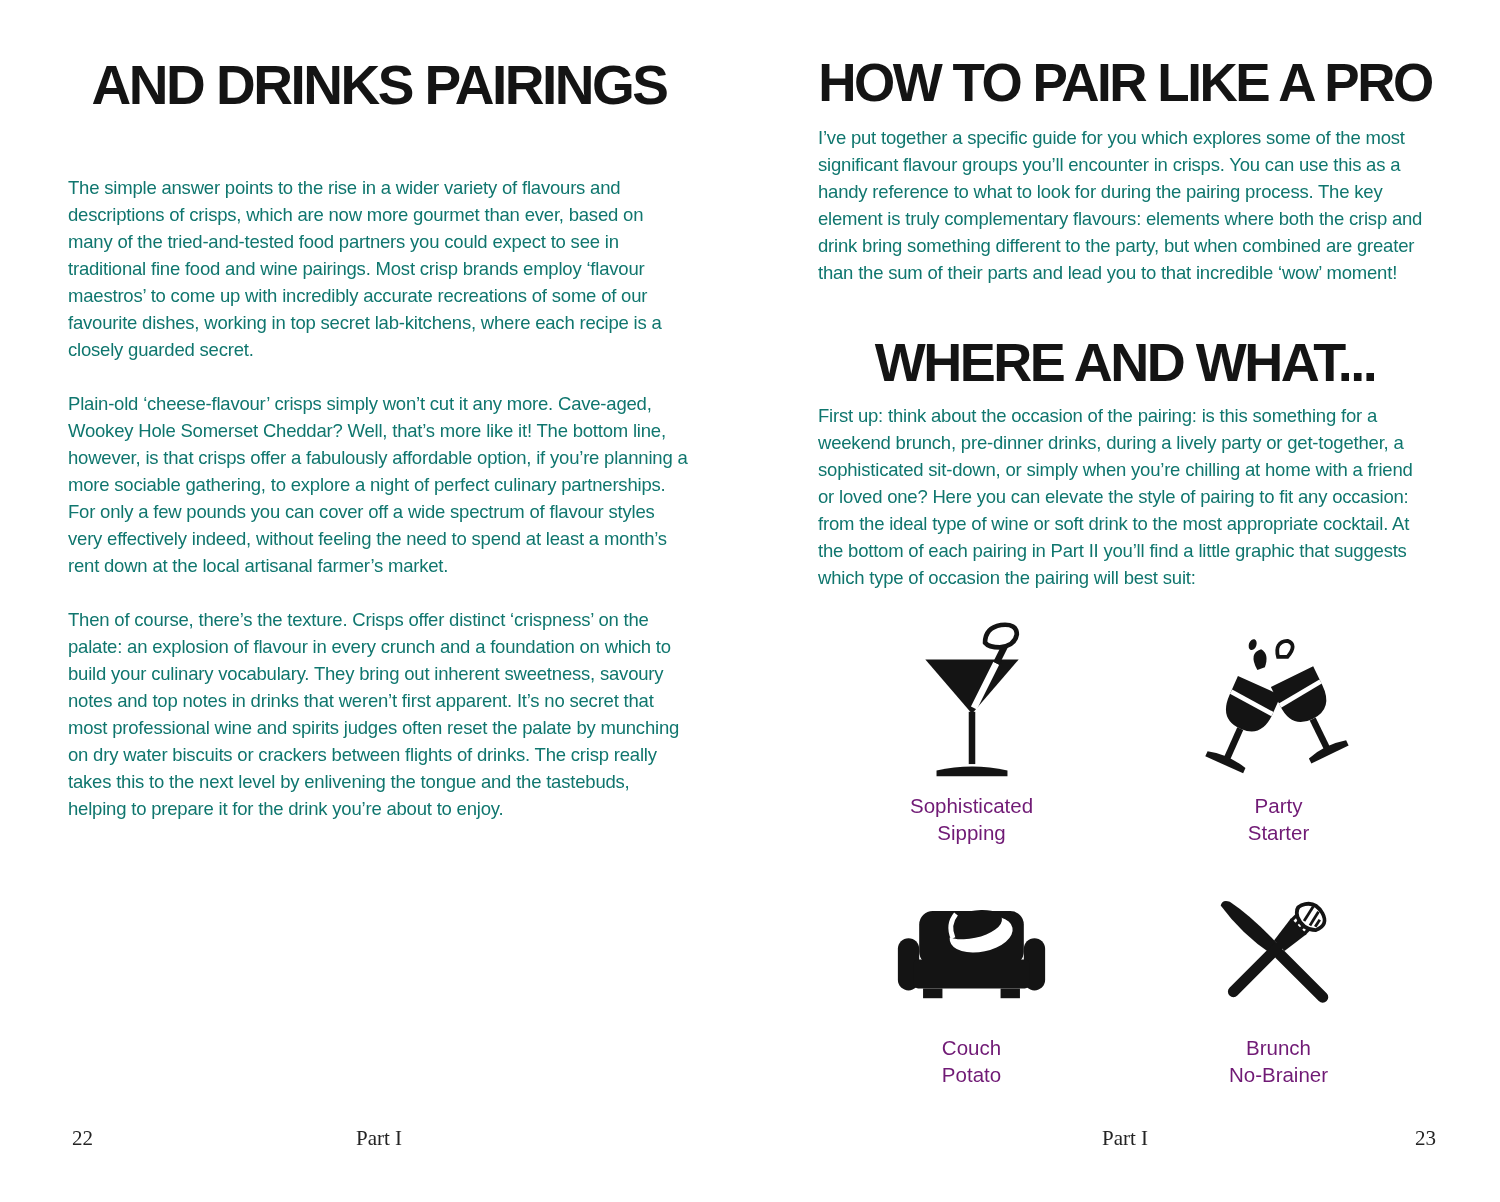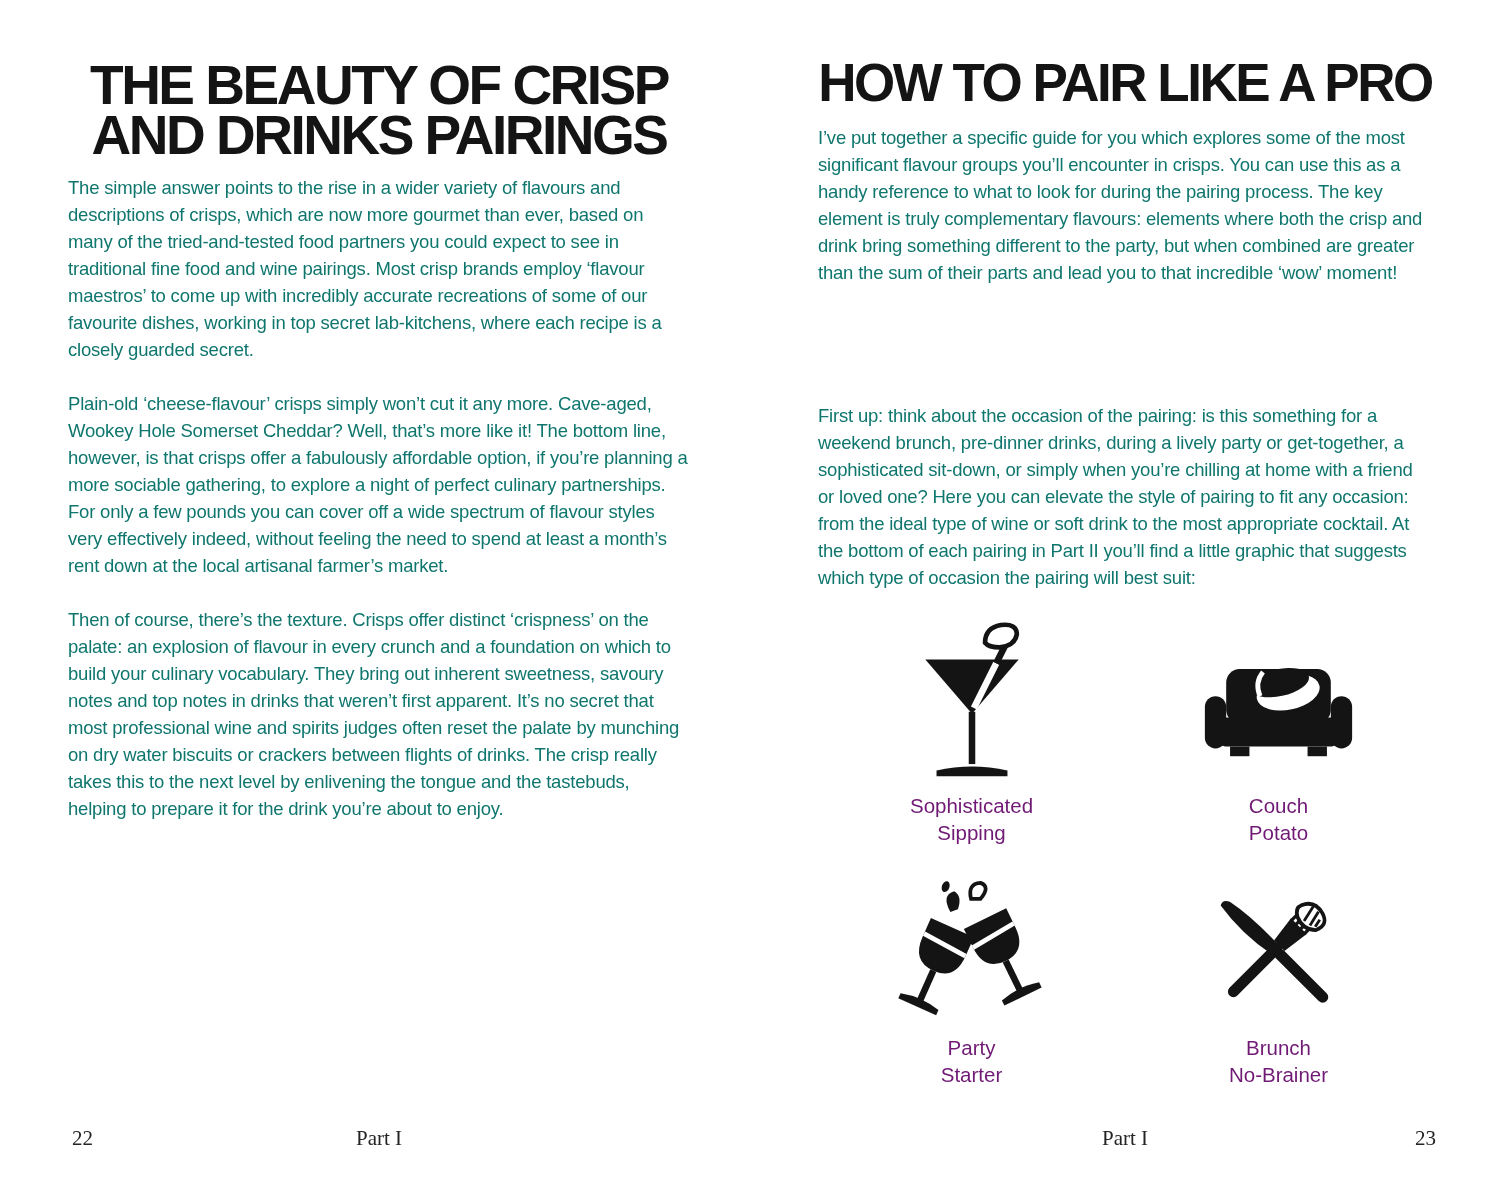--- a/index.html
+++ b/index.html
@@ -43,73 +43,55 @@
   .footer-part-left{left:68px;width:622px;text-align:center;}
   .footer-part-right{left:818px;width:614px;text-align:center;}
   .footer-num-right{right:64px;}
 </style>
 </head>
 <body>
 
 <div class="spread">
 
   <div class="display title-left">
-    <div>THE BEAUTY OF CRISP</div>
     <div>AND DRINKS PAIRINGS</div>
   </div>
 
   <div class="copy body-left">
     <p>The simple answer points to the rise in a wider variety of flavours and descriptions of crisps, which are now more gourmet than ever, based on many of the tried-and-tested food partners you could expect to see in traditional fine food and wine pairings. Most crisp brands employ ‘flavour maestros’ to come up with incredibly accurate recreations of some of our favourite dishes, working in top secret lab-kitchens, where each recipe is a closely guarded secret.</p>
     <p>Plain-old ‘cheese-flavour’ crisps simply won’t cut it any more. Cave-aged, Wookey Hole Somerset Cheddar? Well, that’s more like it! The bottom line, however, is that crisps offer a fabulously affordable option, if you’re planning a more sociable gathering, to explore a night of perfect culinary partnerships. For only a few pounds you can cover off a wide spectrum of flavour styles very effectively indeed, without feeling the need to spend at least a month’s rent down at the local artisanal farmer’s market.</p>
     <p>Then of course, there’s the texture. Crisps offer distinct ‘crispness’ on the palate: an explosion of flavour in every crunch and a foundation on which to build your culinary vocabulary. They bring out inherent sweetness, savoury notes and top notes in drinks that weren’t first apparent. It’s no secret that most professional wine and spirits judges often reset the palate by munching on dry water biscuits or crackers between flights of drinks. The crisp really takes this to the next level by enlivening the tongue and the tastebuds, helping to prepare it for the drink you’re about to enjoy.</p>
   </div>
 
   <div class="display title-right">HOW TO PAIR LIKE A PRO</div>
 
   <div class="copy body-right-1">
     <p>I’ve put together a specific guide for you which explores some of the most significant flavour groups you’ll encounter in crisps. You can use this as a handy reference to what to look for during the pairing process. The key element is truly complementary flavours: elements where both the crisp and drink bring something different to the party, but when combined are greater than the sum of their parts and lead you to that incredible ‘wow’ moment!</p>
   </div>
 
+  <div class="display heading-where">WHERE AND WHAT...</div>
 
   <div class="copy body-right-2">
     <p>First up: think about the occasion of the pairing: is this something for a weekend brunch, pre-dinner drinks, during a lively party or get-together, a sophisticated sit-down, or simply when you’re chilling at home with a friend or loved one? Here you can elevate the style of pairing to fit any occasion: from the ideal type of wine or soft drink to the most appropriate cocktail. At the bottom of each pairing in Part II you’ll find a little graphic that suggests which type of occasion the pairing will best suit:</p>
   </div>
 
   <div class="occasions">
 
     <div class="occasion">
       <svg class="icon-martini" width="112" height="164" viewBox="0 0 120 175" fill="currentColor">
         <path d="M10,42 L110,42 L60,100 Z"></path>
         <line x1="62" y1="94" x2="86" y2="46" stroke="#ffffff" stroke-width="7"></line>
         <line x1="86" y1="46" x2="105" y2="8" stroke="currentColor" stroke-width="7"></line>
         <path d="M74,24 Q74,8 91,5 Q108,3 108,15 Q106,27 90,29 Q78,29 74,24 Z" fill="#ffffff" stroke="currentColor" stroke-width="5"></path>
         <rect x="56.5" y="98" width="7" height="56"></rect>
         <path d="M22,161 Q60,152 98,161 L98,167 L22,167 Z"></path>
       </svg>
       <div class="label">
         <div>Sophisticated</div>
         <div>Sipping</div>
-      </div>
-    </div>
-
-    <div class="occasion">
-      <svg class="icon-couch" width="155" height="107" viewBox="0 0 160 110" fill="currentColor">
-        <rect x="26" y="6" width="108" height="56" rx="14"></rect>
-        <rect x="4" y="34" width="22" height="54" rx="11"></rect>
-        <rect x="134" y="34" width="22" height="54" rx="11"></rect>
-        <rect x="20" y="56" width="120" height="30" rx="5"></rect>
-        <rect x="30" y="86" width="20" height="10"></rect>
-        <rect x="110" y="86" width="20" height="10"></rect>
-        <ellipse cx="90" cy="30" rx="33" ry="18" fill="#ffffff" transform="rotate(-12 90 30)"></ellipse>
-        <ellipse cx="81" cy="20" rx="31" ry="14" fill="currentColor" transform="rotate(-12 81 20)"></ellipse>
-        <path d="M64,9 Q55,20 61,34" stroke="#ffffff" stroke-width="5" fill="none"></path>
-      </svg>
-      <div class="label">
-        <div>Couch</div>
-        <div>Potato</div>
       </div>
     </div>
 
     <div class="occasion">
       <svg class="icon-glasses" width="160" height="146" viewBox="0 0 170 155" fill="currentColor">
 
         <g transform="translate(52,78) rotate(24)">
           <path d="M-25,-30 L25,-30 L25,-8 Q25,20 0,20 Q-25,20 -25,-8 Z"></path>
           <line x1="-25" y1="-12" x2="25" y2="-8" stroke="#ffffff" stroke-width="5"></line>
           <rect x="-3.5" y="20" width="7" height="36"></rect>
@@ -123,20 +105,38 @@
           <path d="M-22,56 Q0,50 22,56 L22,62 L-22,62 Z"></path>
         </g>
 
         <path d="M62,34 Q52,16 66,12 Q75,17 70,31 Z"></path>
         <path d="M84,20 Q80,4 94,3 Q105,7 94,20 Z" fill="#ffffff" stroke="currentColor" stroke-width="4"></path>
         <ellipse cx="57" cy="7" rx="4" ry="6" transform="rotate(20 57 7)"></ellipse>
       </svg>
       <div class="label">
         <div>Party</div>
         <div>Starter</div>
+      </div>
+    </div>
+
+    <div class="occasion">
+      <svg class="icon-couch" width="155" height="107" viewBox="0 0 160 110" fill="currentColor">
+        <rect x="26" y="6" width="108" height="56" rx="14"></rect>
+        <rect x="4" y="34" width="22" height="54" rx="11"></rect>
+        <rect x="134" y="34" width="22" height="54" rx="11"></rect>
+        <rect x="20" y="56" width="120" height="30" rx="5"></rect>
+        <rect x="30" y="86" width="20" height="10"></rect>
+        <rect x="110" y="86" width="20" height="10"></rect>
+        <ellipse cx="90" cy="30" rx="33" ry="18" fill="#ffffff" transform="rotate(-12 90 30)"></ellipse>
+        <ellipse cx="81" cy="20" rx="31" ry="14" fill="currentColor" transform="rotate(-12 81 20)"></ellipse>
+        <path d="M64,9 Q55,20 61,34" stroke="#ffffff" stroke-width="5" fill="none"></path>
+      </svg>
+      <div class="label">
+        <div>Couch</div>
+        <div>Potato</div>
       </div>
     </div>
 
     <div class="occasion">
       <svg class="icon-cutlery" width="148" height="139" viewBox="0 0 160 150" fill="currentColor">
 
         <g transform="translate(82,78) rotate(-45)">
           <path d="M-8,-84 Q-14,-45 -6,-6 L6,-6 Q8,-50 2,-80 Q-2,-88 -8,-84 Z"></path>
           <rect x="-6" y="-8" width="12" height="78" rx="6"></rect>
         </g>

